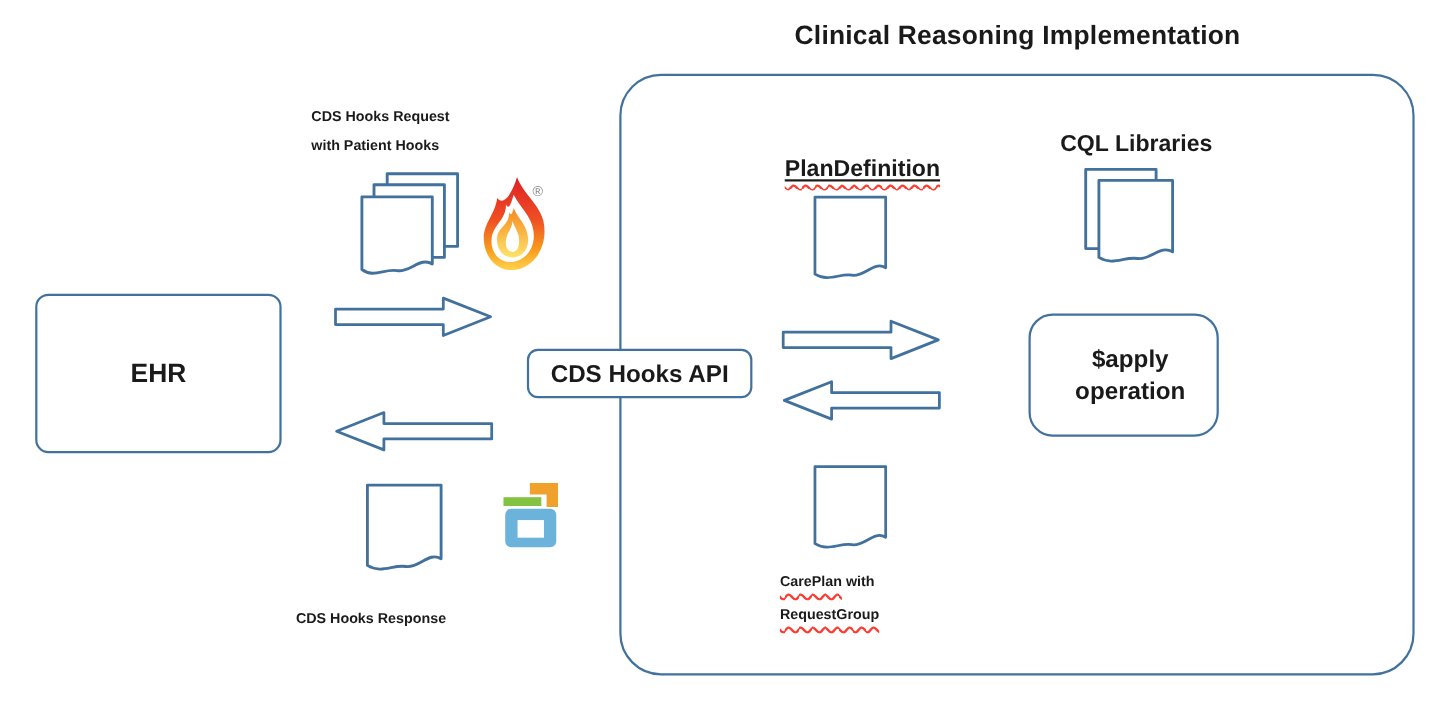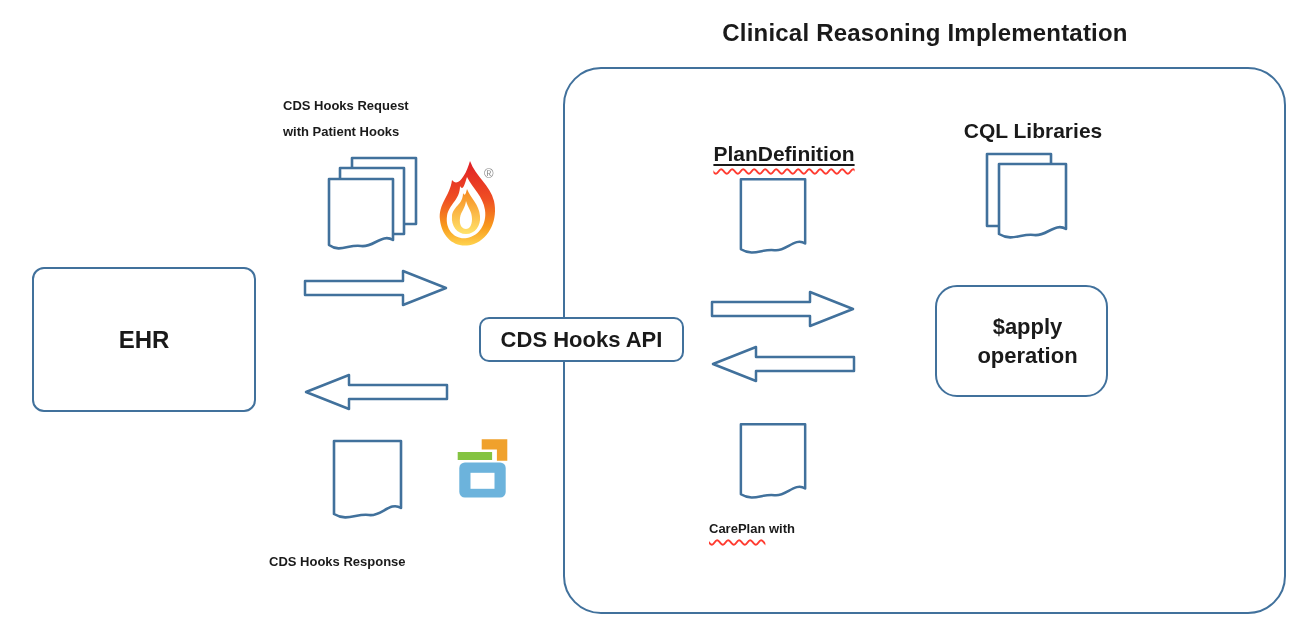--- a/index.html
+++ b/index.html
@@ -135,15 +135,16 @@
   <svg class="abs" style="left:710px;top:344px;" width="146" height="40" viewBox="0 0 146 40">
     <polygon points="144,13 46,13 46,3 3,20 46,37 46,27 144,27" fill="#fff" stroke="#41719C" stroke-width="2.5" stroke-linejoin="round"></polygon>
   </svg>
 
   <svg class="abs" style="left:738px;top:421px;" width="71" height="85" viewBox="0 0 74 88">
     <path d="M3,3 H70 V70 C59,63 50,79 38,77 C26,75 16,84 3,76 Z" fill="#fff" stroke="#41719C" stroke-width="2.6" stroke-linejoin="round"></path>
   </svg>
 
   <div class="abs lbl careplan-label">
     <div><span class="u-wavy">CarePlan</span><span> with</span></div>
+    <div><span class="u-wavy">RequestGroup</span></div>
   </div>
 
 </div>
 
 </body></html>

